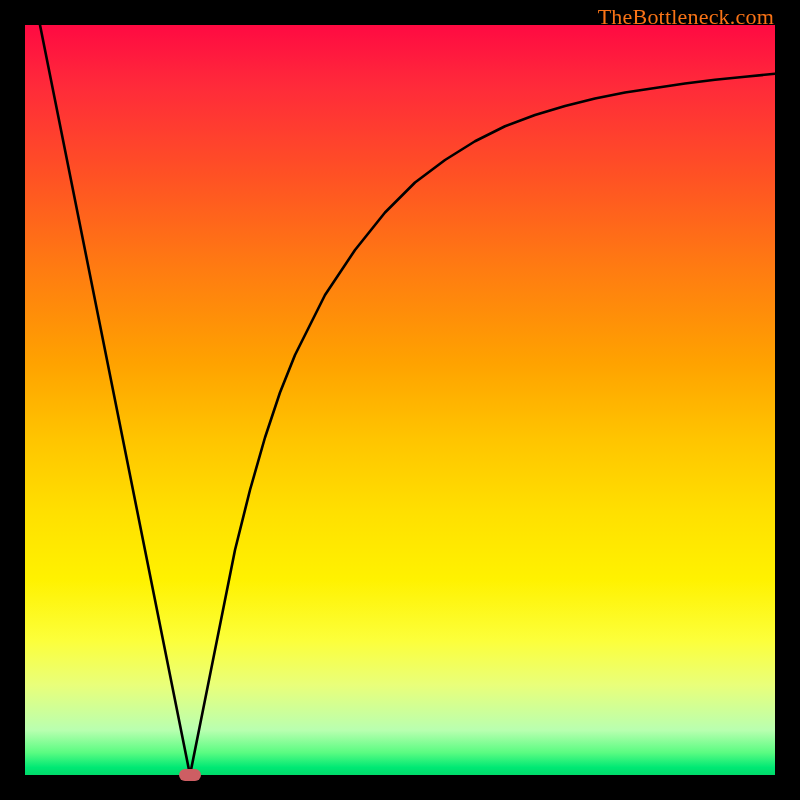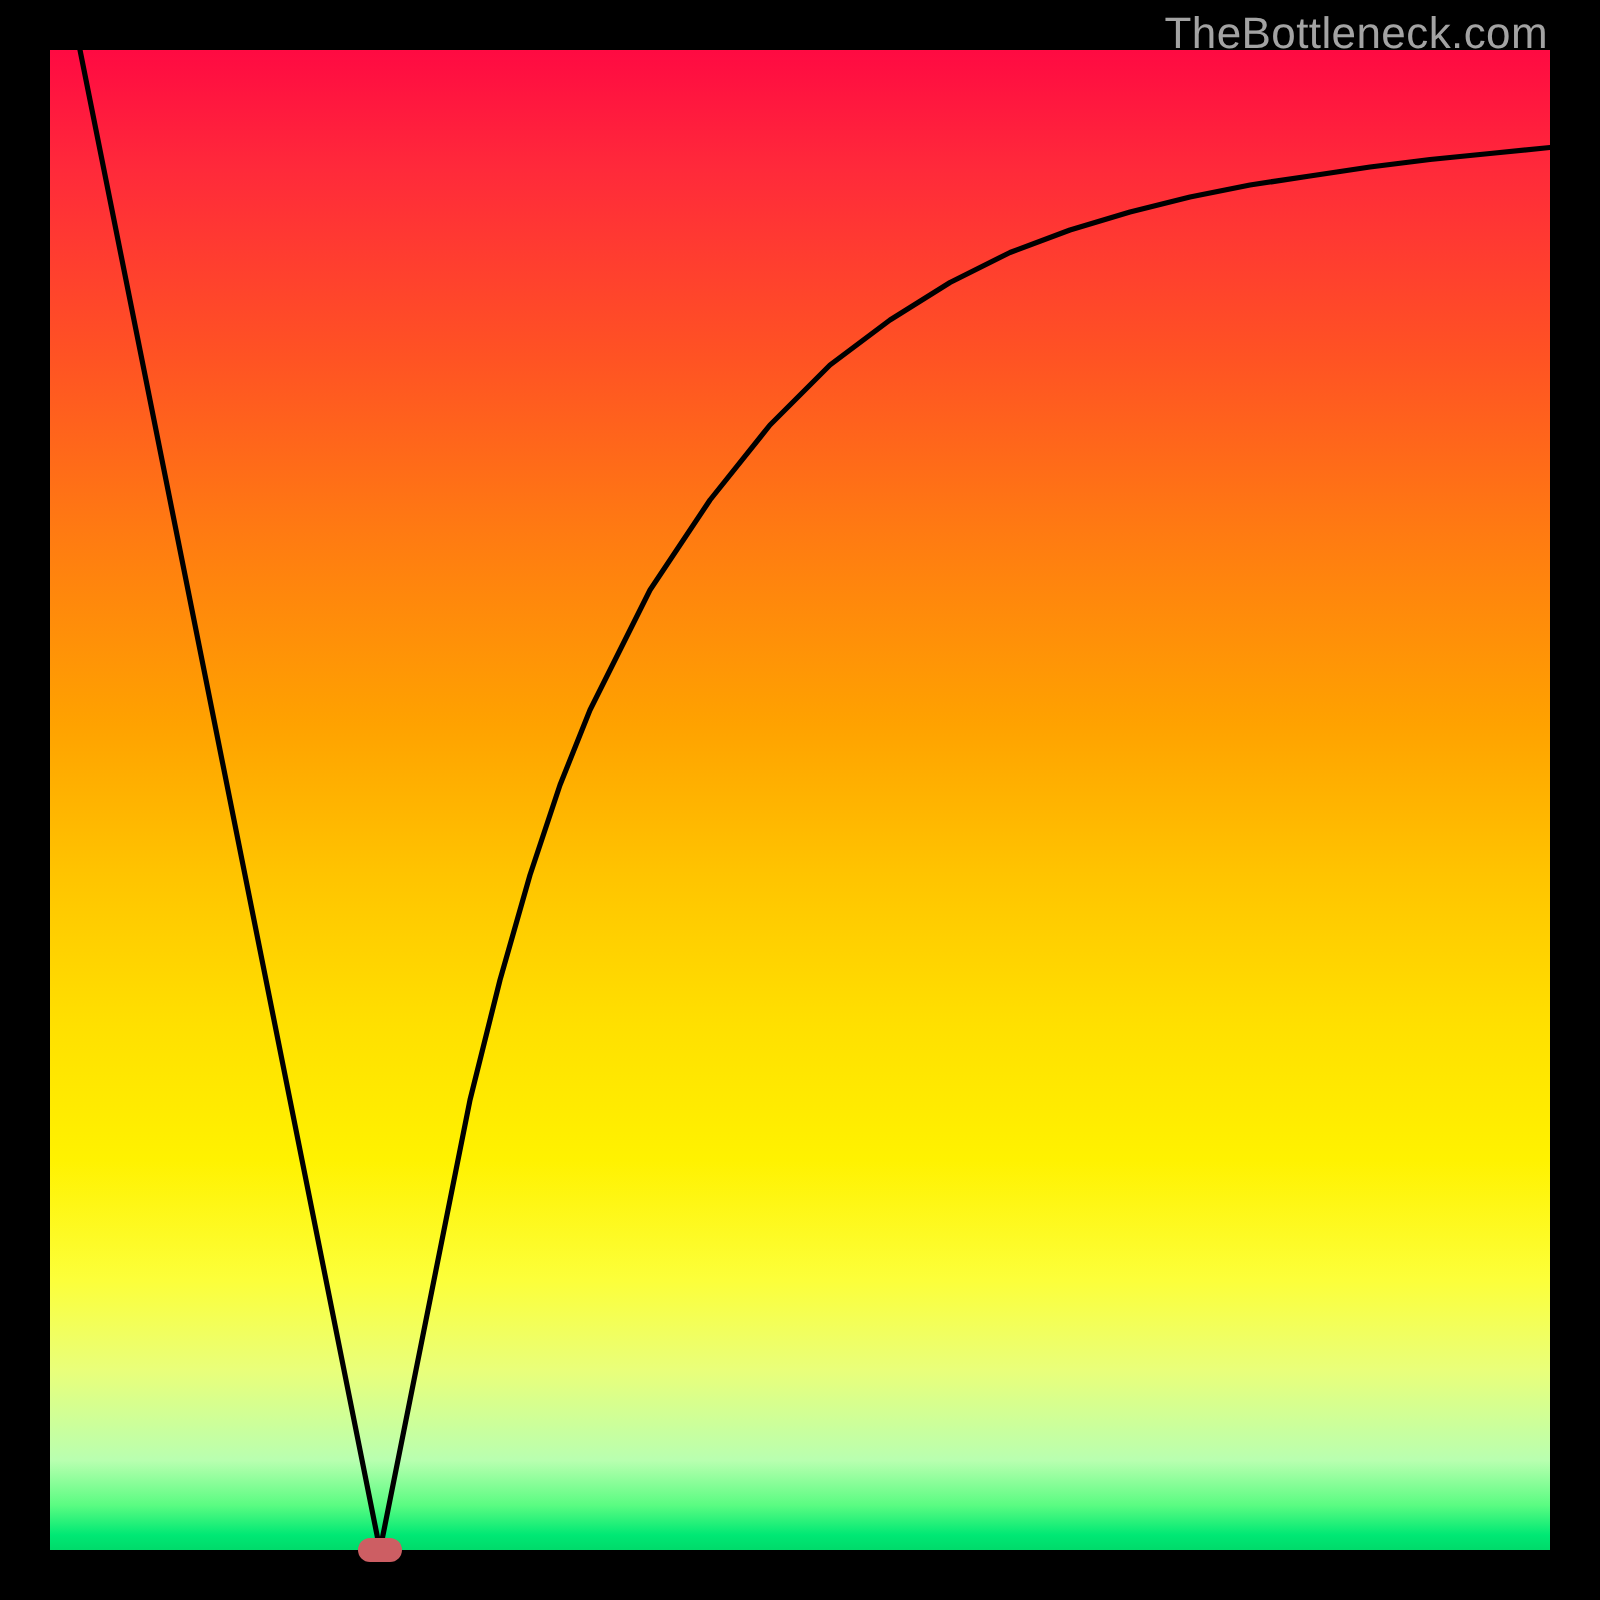--- a/index.html
+++ b/index.html
@@ -38,25 +38,26 @@
       #b9ffb0 94%,
       #5bfc82 97%,
       #00e874 99%,
       #00da6a 100%
     );
   }
   .attribution {
     position: absolute;
     top: 4px;
     right: 26px;
-    color: #a3a3a3;
+    color: #f97316;
     font-size: 22px;
     font-weight: 400;
     letter-spacing: 0.2px;
     user-select: none;
+    font-family: Liberation Serif, serif;
   }
   svg.curve {
     position: absolute;
     left: 0;
     top: 0;
     width: 750px;
     height: 750px;
     pointer-events: none;
   }
   .marker {

